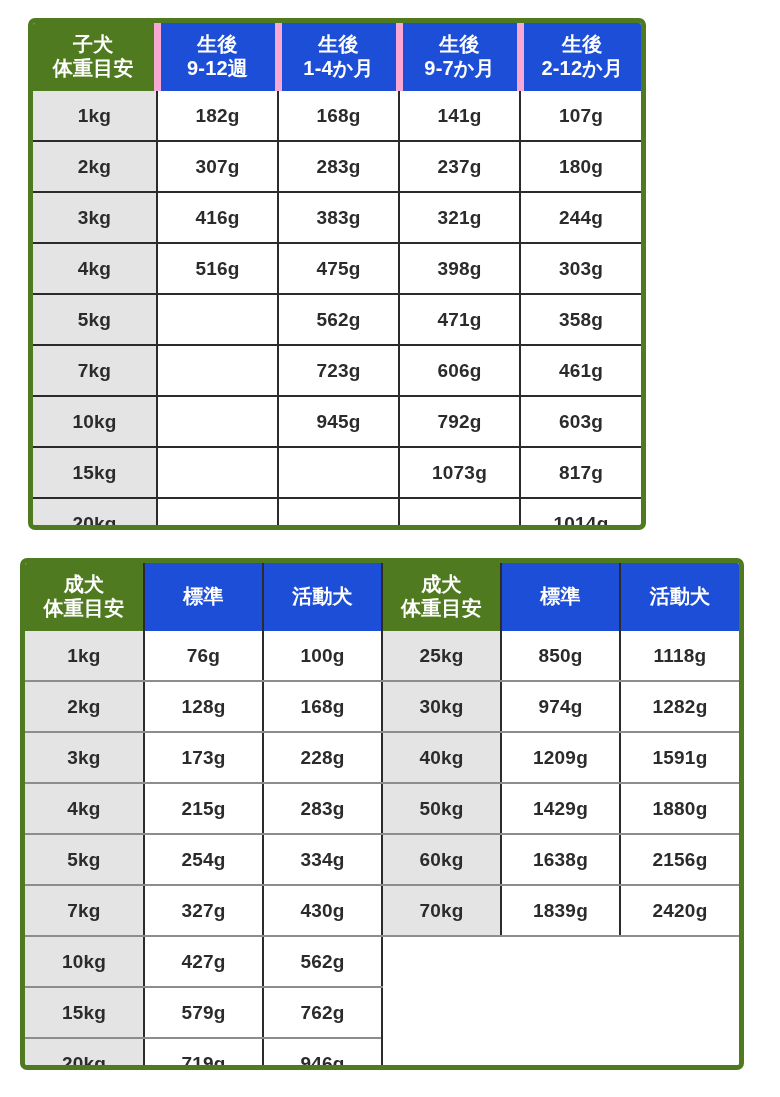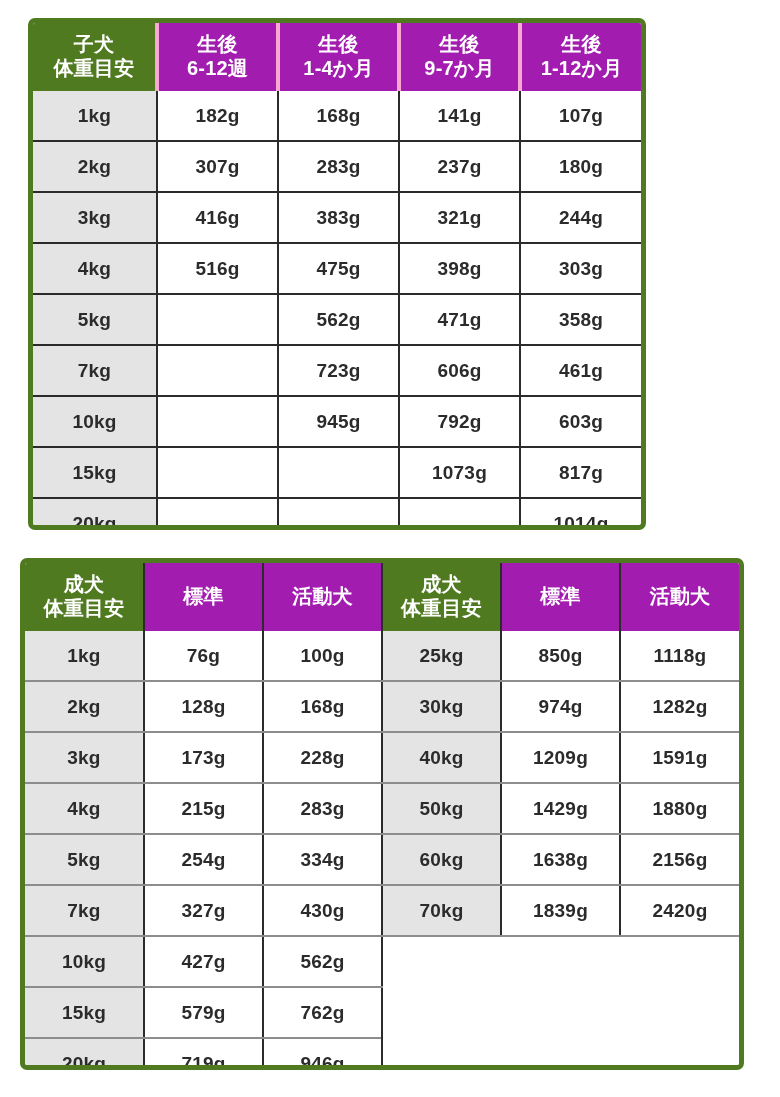--- a/index.html
+++ b/index.html
@@ -46,41 +46,41 @@
     font-weight: 700;
     letter-spacing: .2px;
   }
 
   
   .tbl th {
     color: #ffffff;
     font-size: 20px;
     font-weight: 700;
     line-height: 1.18;
-    background: #a21caf;
+    background: #1d4ed8;
     height: 68px;
   }
   .tbl th.key-head {
     background: #4f7a1f;
   }
 
   
   #table-puppy {
     left: 28px;
     top: 18px;
     width: 618px;
     height: 512px;
   }
   #table-puppy .tbl td {
     border-right: 2px solid #2b2b2b;
     border-bottom: 2px solid #2b2b2b;
     height: 49px;
   }
   #table-puppy .tbl th {
-    border-right: 4px solid #f9a8d4;
+    border-right: 7px solid #f9a8d4;
   }
   #table-puppy .tbl th:last-child,
   #table-puppy .tbl td:last-child {
     border-right: none;
   }
   #table-puppy .tbl tr:last-child td {
     border-bottom: none;
   }
   #table-puppy .tbl td.key-cell {
     background: #e4e4e4;
@@ -136,33 +136,33 @@
           <col style="width:121px">
       </colgroup>
       <thead>
         <tr>
           <th class="key-head">
             <div>子犬</div>
             <div>体重目安</div>
           </th>
           <th>
             <div>生後</div>
-            <div>6-12週</div>
+            <div>9-12週</div>
           </th>
           <th>
             <div>生後</div>
             <div>1-4か月</div>
           </th>
           <th>
             <div>生後</div>
             <div>9-7か月</div>
           </th>
           <th>
             <div>生後</div>
-            <div>1-12か月</div>
+            <div>2-12か月</div>
           </th>
         </tr>
       </thead>
       <tbody>
         <tr>
           <td class="key-cell">1kg</td>
           <td>182g</td>
           <td>168g</td>
           <td>141g</td>
           <td>107g</td>

